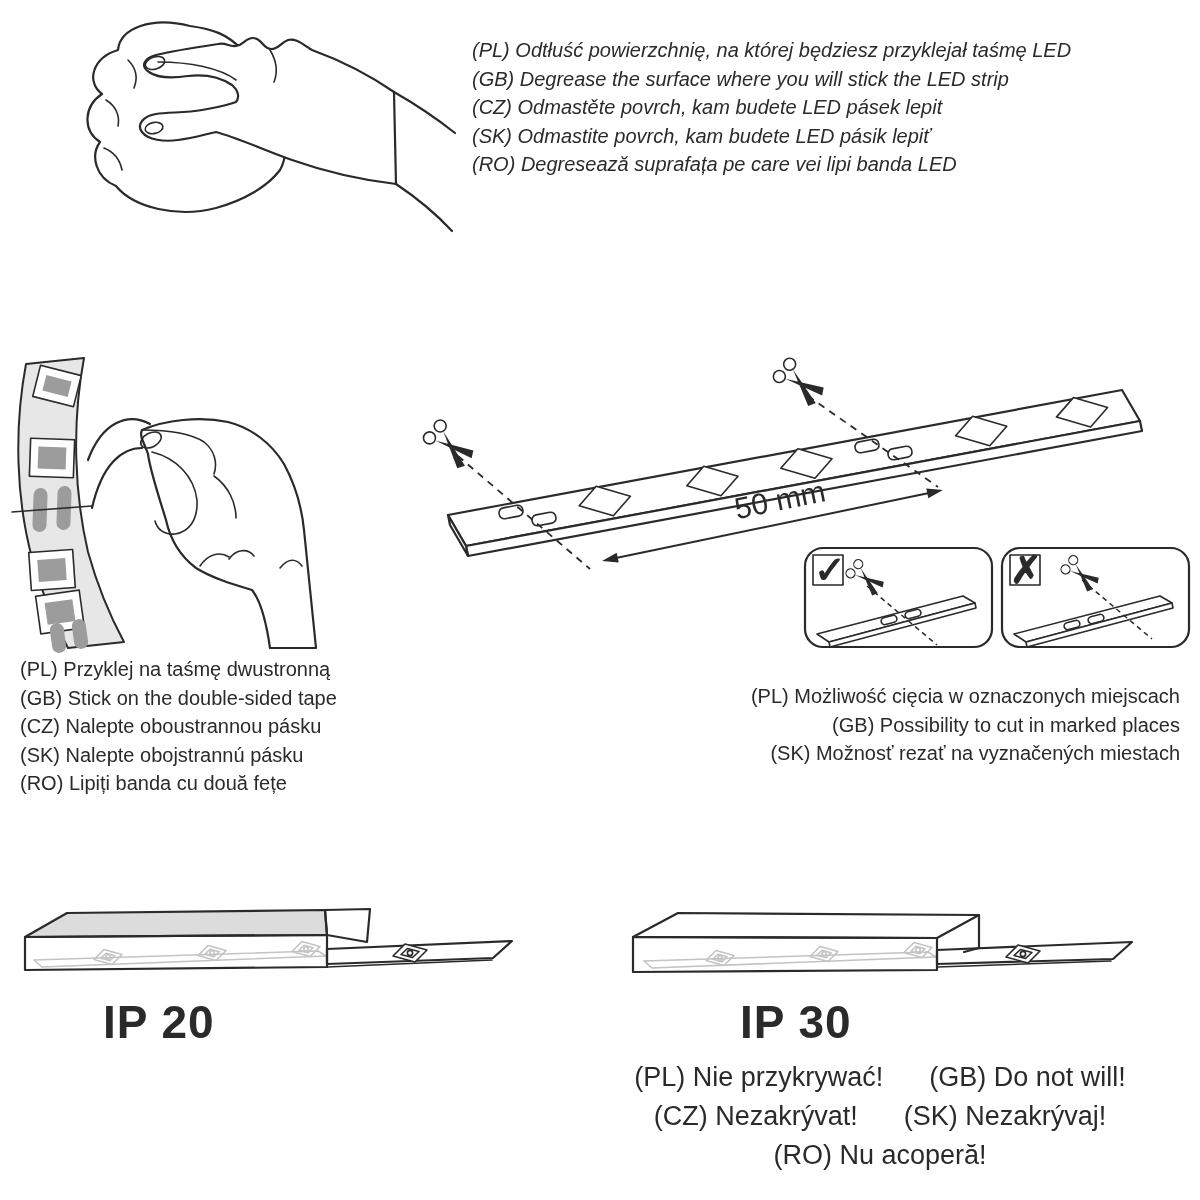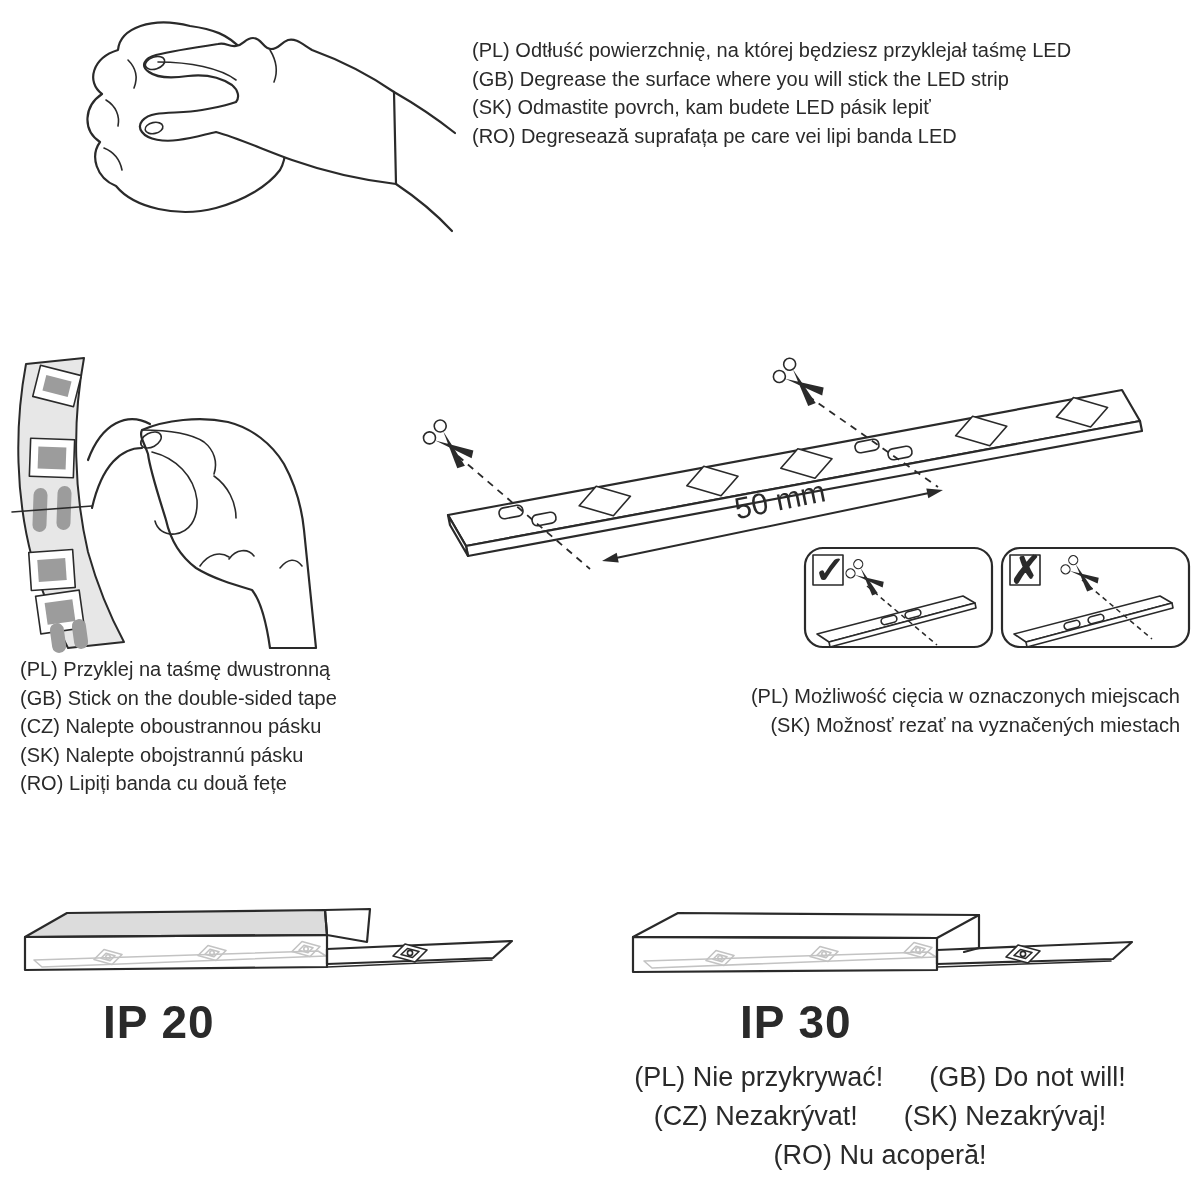--- a/index.html
+++ b/index.html
@@ -49,23 +49,24 @@
          C146,113 128,112 116,114 C104,116 96,124 102,132 C108,140 124,142 138,140
          C154,138 166,134 176,132 C198,138 224,150 252,160 C286,172 322,180 356,184 Z"></path>
     <path class="ln15" d="M118,62 C150,62 180,68 196,80"></path>
     <path class="ln15" d="M230,50 C236,60 238,72 234,82"></path>
     <ellipse class="ln15" cx="115" cy="63" rx="10" ry="6" transform="rotate(-18 115 63)"></ellipse>
     <ellipse class="ln15" cx="114" cy="128" rx="9" ry="5.5" transform="rotate(-12 114 128)"></ellipse>
     <path class="ln" d="M354,92 C375,104 396,118 415,133"></path>
     <path class="ln" d="M356,184 C380,200 398,216 412,231"></path>
   </svg>
 
-  <div class="abs" style="left:472px; top:36px;">
+  <div class="abs" style="left:472px; top:36px;font-style:italic;">
     <div class="txt">(PL) Odtłuść powierzchnię, na której będziesz przyklejał taśmę LED</div>
     <div class="txt">(GB) Degrease the surface where you will stick the LED strip</div>
+    <div class="txt">(CZ) Odmastěte povrch, kam budete LED pásek lepit</div>
     <div class="txt">(SK) Odmastite povrch, kam budete LED pásik lepiť</div>
     <div class="txt">(RO) Degresează suprafața pe care vei lipi banda LED</div>
   </div>
 
   <svg class="abs" style="left:0px; top:358px;" width="340" height="292" viewBox="0 0 340 292">
 
     <path class="stripfill" d="M26,6 C14,70 16,140 32,200 C42,236 54,264 68,290
          L124,284 C110,258 98,230 88,194 C74,134 72,64 84,0 Z"></path>
 
     <g transform="translate(57,28) rotate(14)">
@@ -190,20 +191,21 @@
   <div class="abs" style="left:20px; top:655px;">
     <div class="txt">(PL) Przyklej na taśmę dwustronną</div>
     <div class="txt">(GB) Stick on the double-sided tape</div>
     <div class="txt">(CZ) Nalepte oboustrannou pásku</div>
     <div class="txt">(SK) Nalepte obojstrannú pásku</div>
     <div class="txt">(RO) Lipiți banda cu două fețe</div>
   </div>
 
   <div class="abs txt-right" style="left:700px; top:682px; width:480px;text-align:right;">
     <div class="txt">(PL) Możliwość cięcia w oznaczonych miejscach</div>
+    <div class="txt">(GB) Possibility to cut in marked places</div>
     <div class="txt">(SK) Možnosť rezať na vyznačených miestach</div>
   </div>
 
   <svg class="abs" style="left:20px; top:893px;" width="500" height="105" viewBox="0 0 500 105">
 
     <polygon class="faint" points="14,67 298,58 306,63 22,74"></polygon>
     <g class="faint" transform="translate(88,64)">
       <polygon points="-14,2.5 -4,-7.5 14,-2.5 4,7.5"></polygon>
         <polygon points="-7,1.2 -2,-3.8 7,-1.2 2,3.8"></polygon>
         <circle cx="0" cy="0" r="2.2"></circle>

